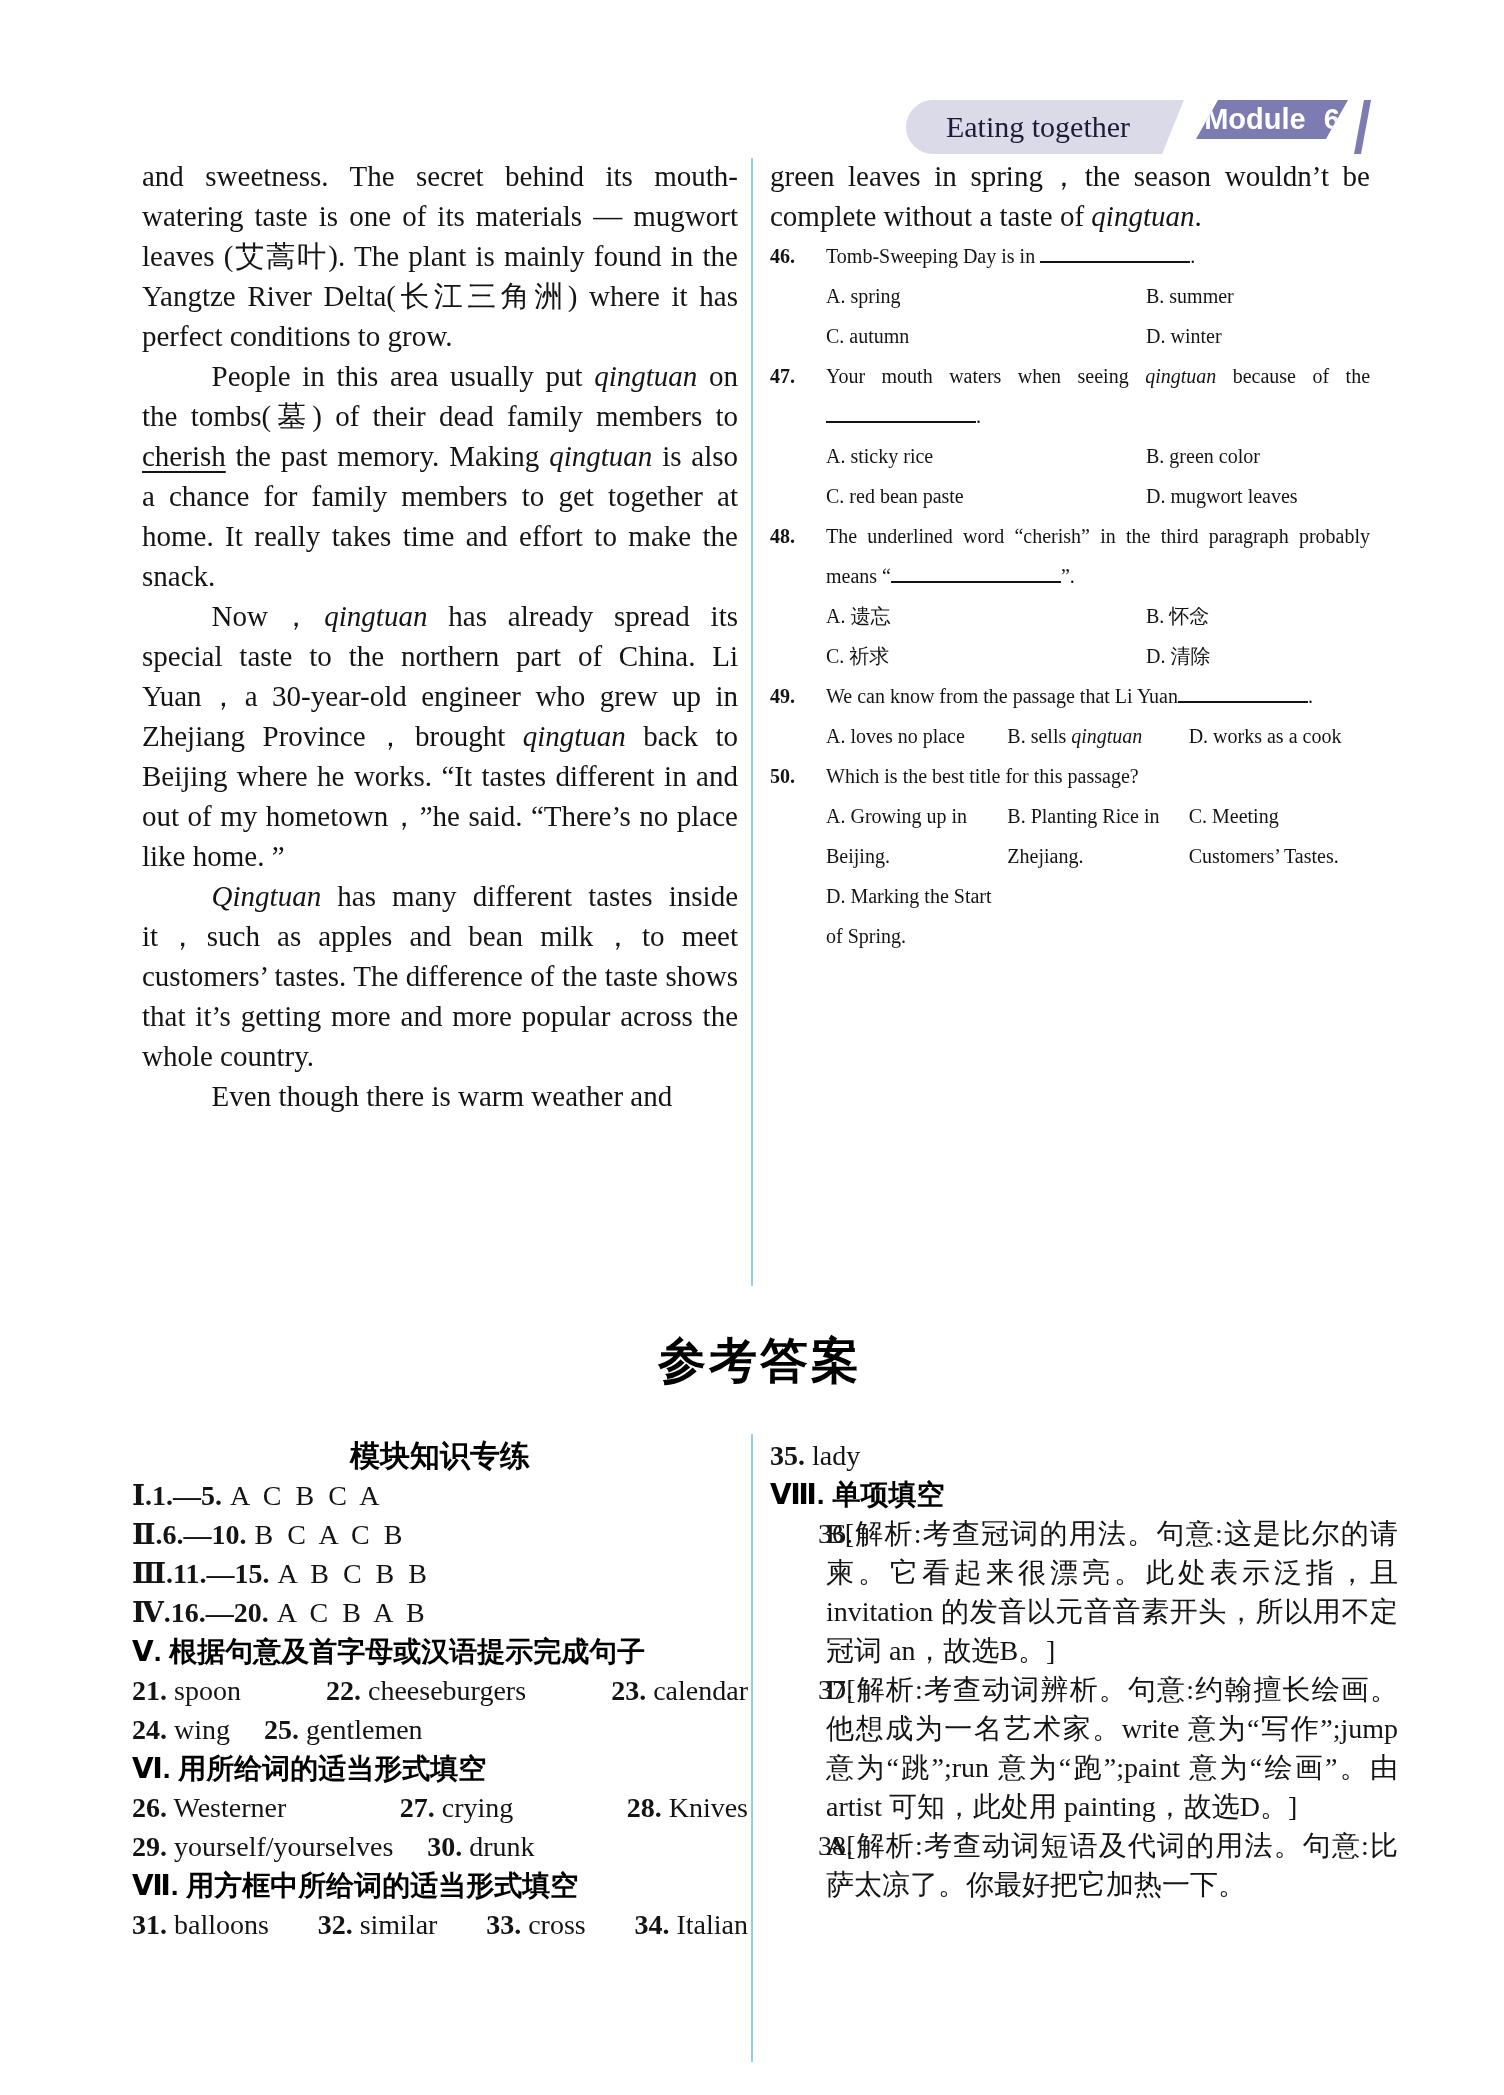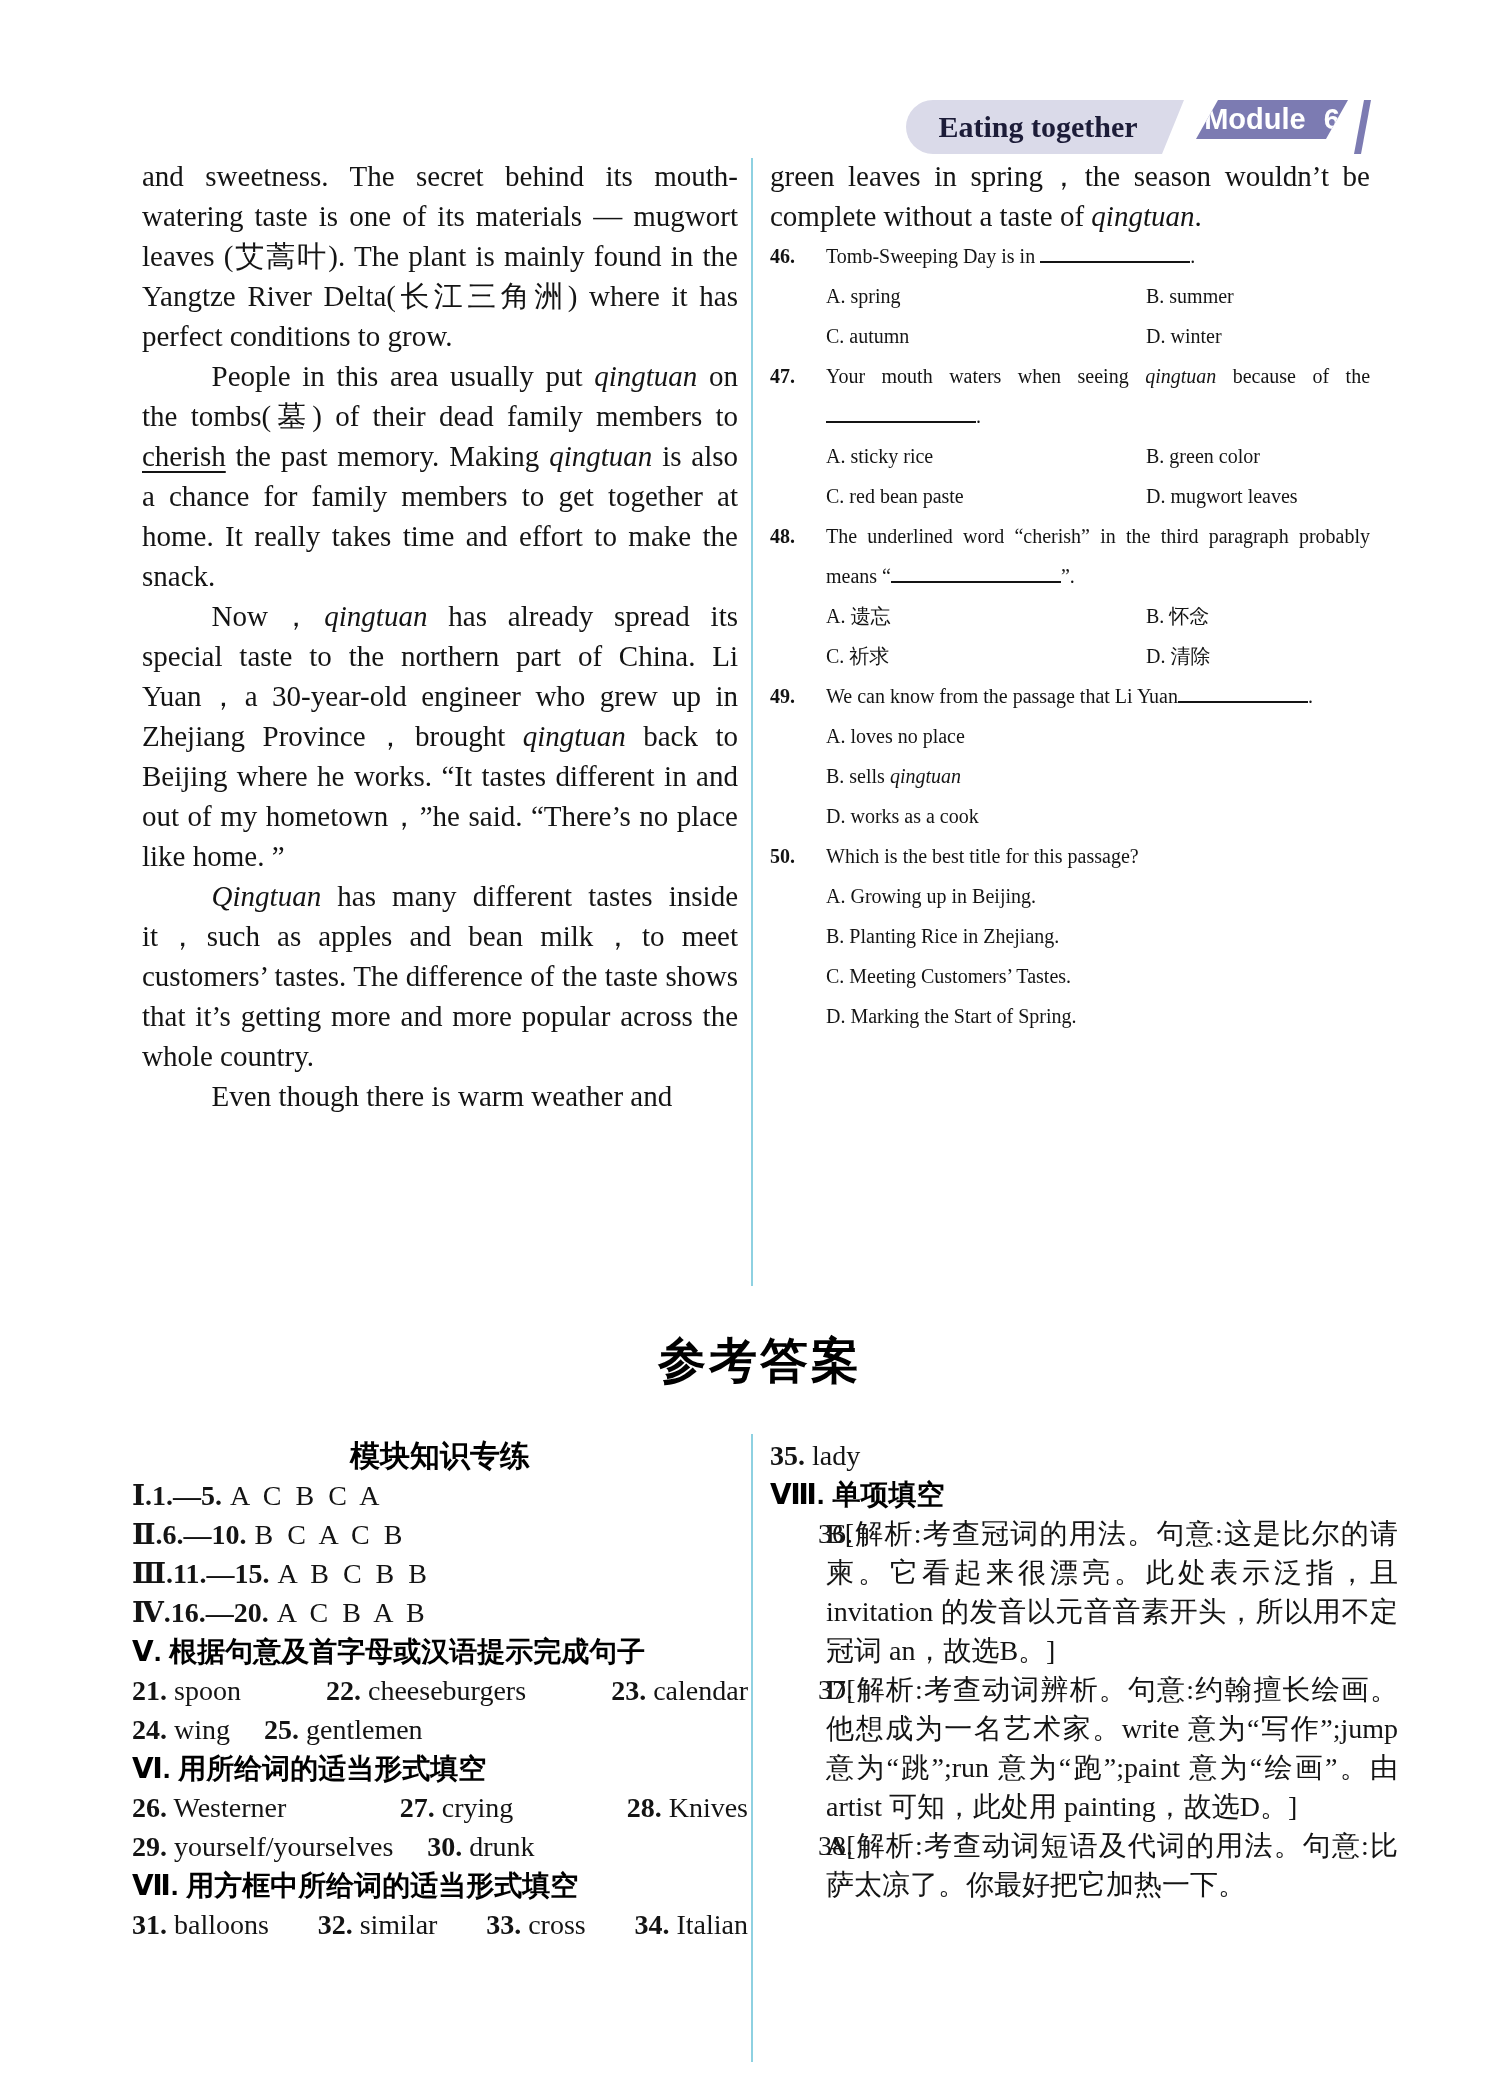--- a/index.html
+++ b/index.html
@@ -9,21 +9,21 @@
   }
   .page{position:absolute;inset:0;}
 
   
   .hdr-pill{
     position:absolute;left:906px;top:100px;width:278px;height:54px;
     background:var(--pill-bg,#dadae9);
     border-radius:27px 0 0 27px;
     clip-path:polygon(0 0,100% 0,calc(100% - 22px) 100%,0 100%);
     display:flex;align-items:center;justify-content:center;
-    font-weight:bold;font-size:30px;color:#1c1c38;
+    font-weight:normal;font-size:30px;color:#1c1c38;
     padding-right:14px;box-sizing:border-box;
   }
   .hdr-module{
     position:absolute;left:1196px;top:100px;width:152px;height:39px;
     background:var(--badge-purple,#7c7bb2);
     clip-path:polygon(22px 0,100% 0,calc(100% - 22px) 100%,0 100%);
     display:flex;align-items:center;justify-content:center;
     font-family:"Liberation Sans","DejaVu Sans",sans-serif;
     font-weight:bold;font-size:29px;color:#ffffff;word-spacing:10px;
   }
@@ -49,21 +49,21 @@
     display:inline-block;width:150px;height:0.85em;
     border-bottom:2px solid #141414;vertical-align:baseline;
   }
 
   
   .q{position:relative;padding-left:56px;font-size:20px;line-height:40px;}
   .qno{position:absolute;left:0;top:0;font-weight:bold;}
   .stem{text-align:justify;}
   .opts{display:grid;}
   .opts.c2{grid-template-columns:320px 1fr;}
-  .opts.c1{grid-template-columns:1fr;}
+  .opts.c1{grid-template-columns:1fr 1fr 1fr;}
   .opt{line-height:40px;}
 
   
   .answers-title{
     position:absolute;top:1324px;left:0;width:1504px;margin:8px;
     text-align:center;
     font-family:"Liberation Sans","DejaVu Sans",sans-serif;
     font-weight:bold;font-size:48px;line-height:58px;color:#000;
     letter-spacing:3px;
   }

